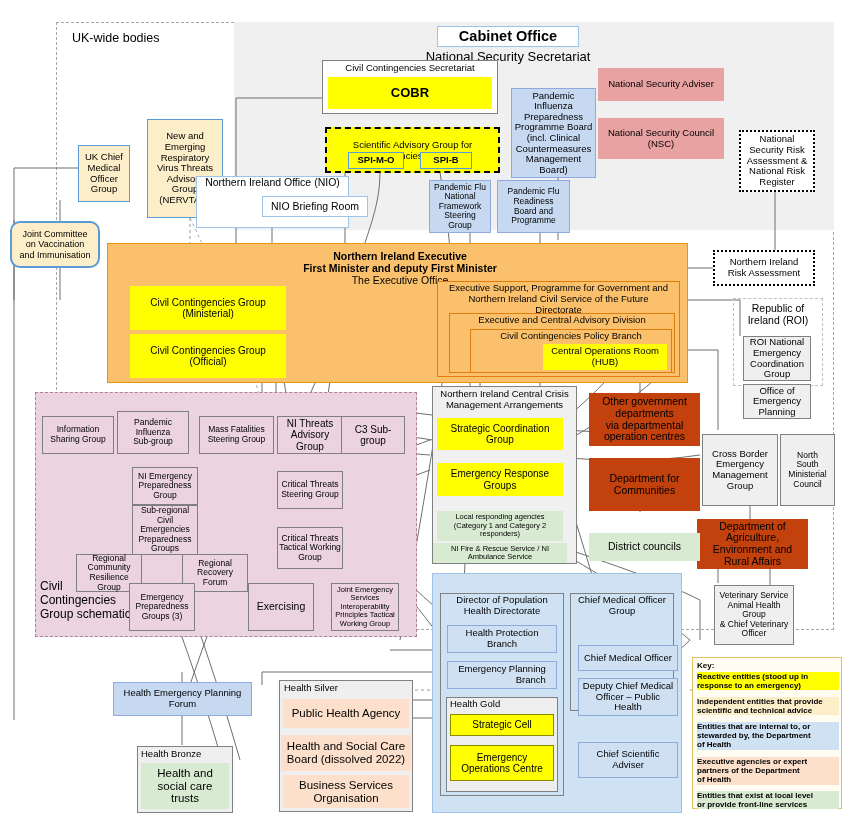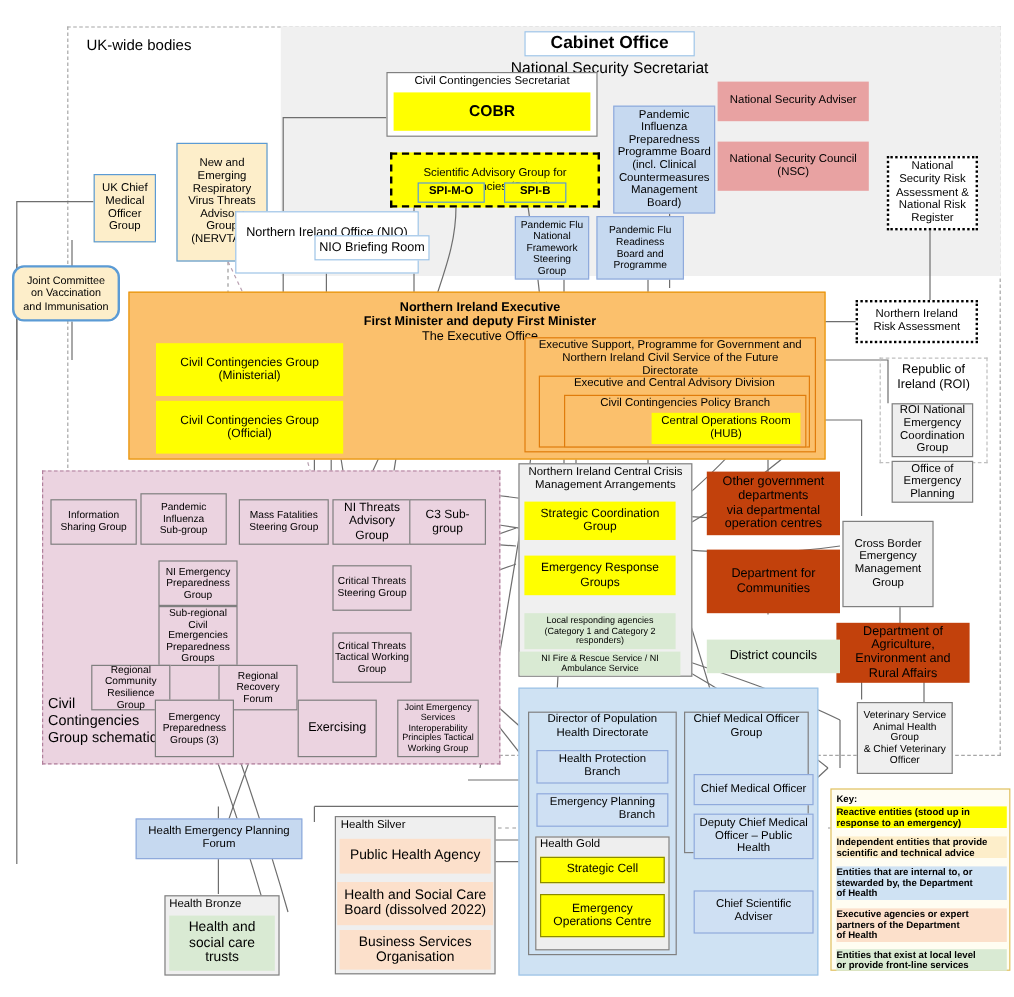--- a/index.html
+++ b/index.html
@@ -200,22 +200,22 @@
 Group
 (NERVTAG)</span>
     </div>
   <div class="bx c-rounded" style="left:10px;top:221px;width:90px;height:47px;font-size:9px;">
       <span style="white-space:pre-line;">Joint Committee
 on Vaccination
 and Immunisation</span>
     </div>
 
   <div class="grp" style="left:196px;top:176px;width:153px;height:52px;border:1px solid #9dc3e6;background:#fff;"></div>
-  <div class="lbl" style="left:198px;top:188px;width:149px;font-size:10.5px;text-align:center;">Northern Ireland Office (NIO)</div>
-  <div class="bx c-white-b" style="left:262px;top:196px;width:96px;height:21px;font-size:10.5px;">NIO Briefing Room</div>
+  <div class="lbl" style="left:198px;top:176px;width:149px;font-size:10.5px;text-align:center;">Northern Ireland Office (NIO)</div>
+  <div class="bx c-white-b" style="left:262px;top:196px;width:106px;height:21px;font-size:10.5px;">NIO Briefing Room</div>
 
   <div class="bx c-blue" style="left:511px;top:88px;width:85px;height:90px;font-size:9.5px;">
       <span style="white-space:pre-line;">Pandemic
 Influenza
 Preparedness
 Programme Board
 (incl. Clinical
 Countermeasures
 Management Board)</span>
     </div>
@@ -278,20 +278,26 @@
       <span style="white-space:pre-line;">Office of
 Emergency
 Planning</span>
     </div>
 
   <div class="bx c-greyb" style="left:702px;top:434px;width:76px;height:72px;font-size:9.5px;">
       <span style="white-space:pre-line;">Cross Border
 Emergency
 Management
 Group</span>
+    </div>
+  <div class="bx c-greyb" style="left:780px;top:434px;width:55px;height:72px;font-size:8.5px;">
+      <span style="white-space:pre-line;">North
+South
+Ministerial
+Council</span>
     </div>
 
   <div class="bx c-grey" style="left:697px;top:519px;width:111px;height:50px;font-size:10.5px;">
       <span style="white-space:pre-line;">Department of
 Agriculture,
 Environment and
 Rural Affairs</span>
     </div>
   <div class="bx c-greyb" style="left:714px;top:585px;width:80px;height:60px;font-size:8.5px;">
       <span style="white-space:pre-line;">Veterinary Service

